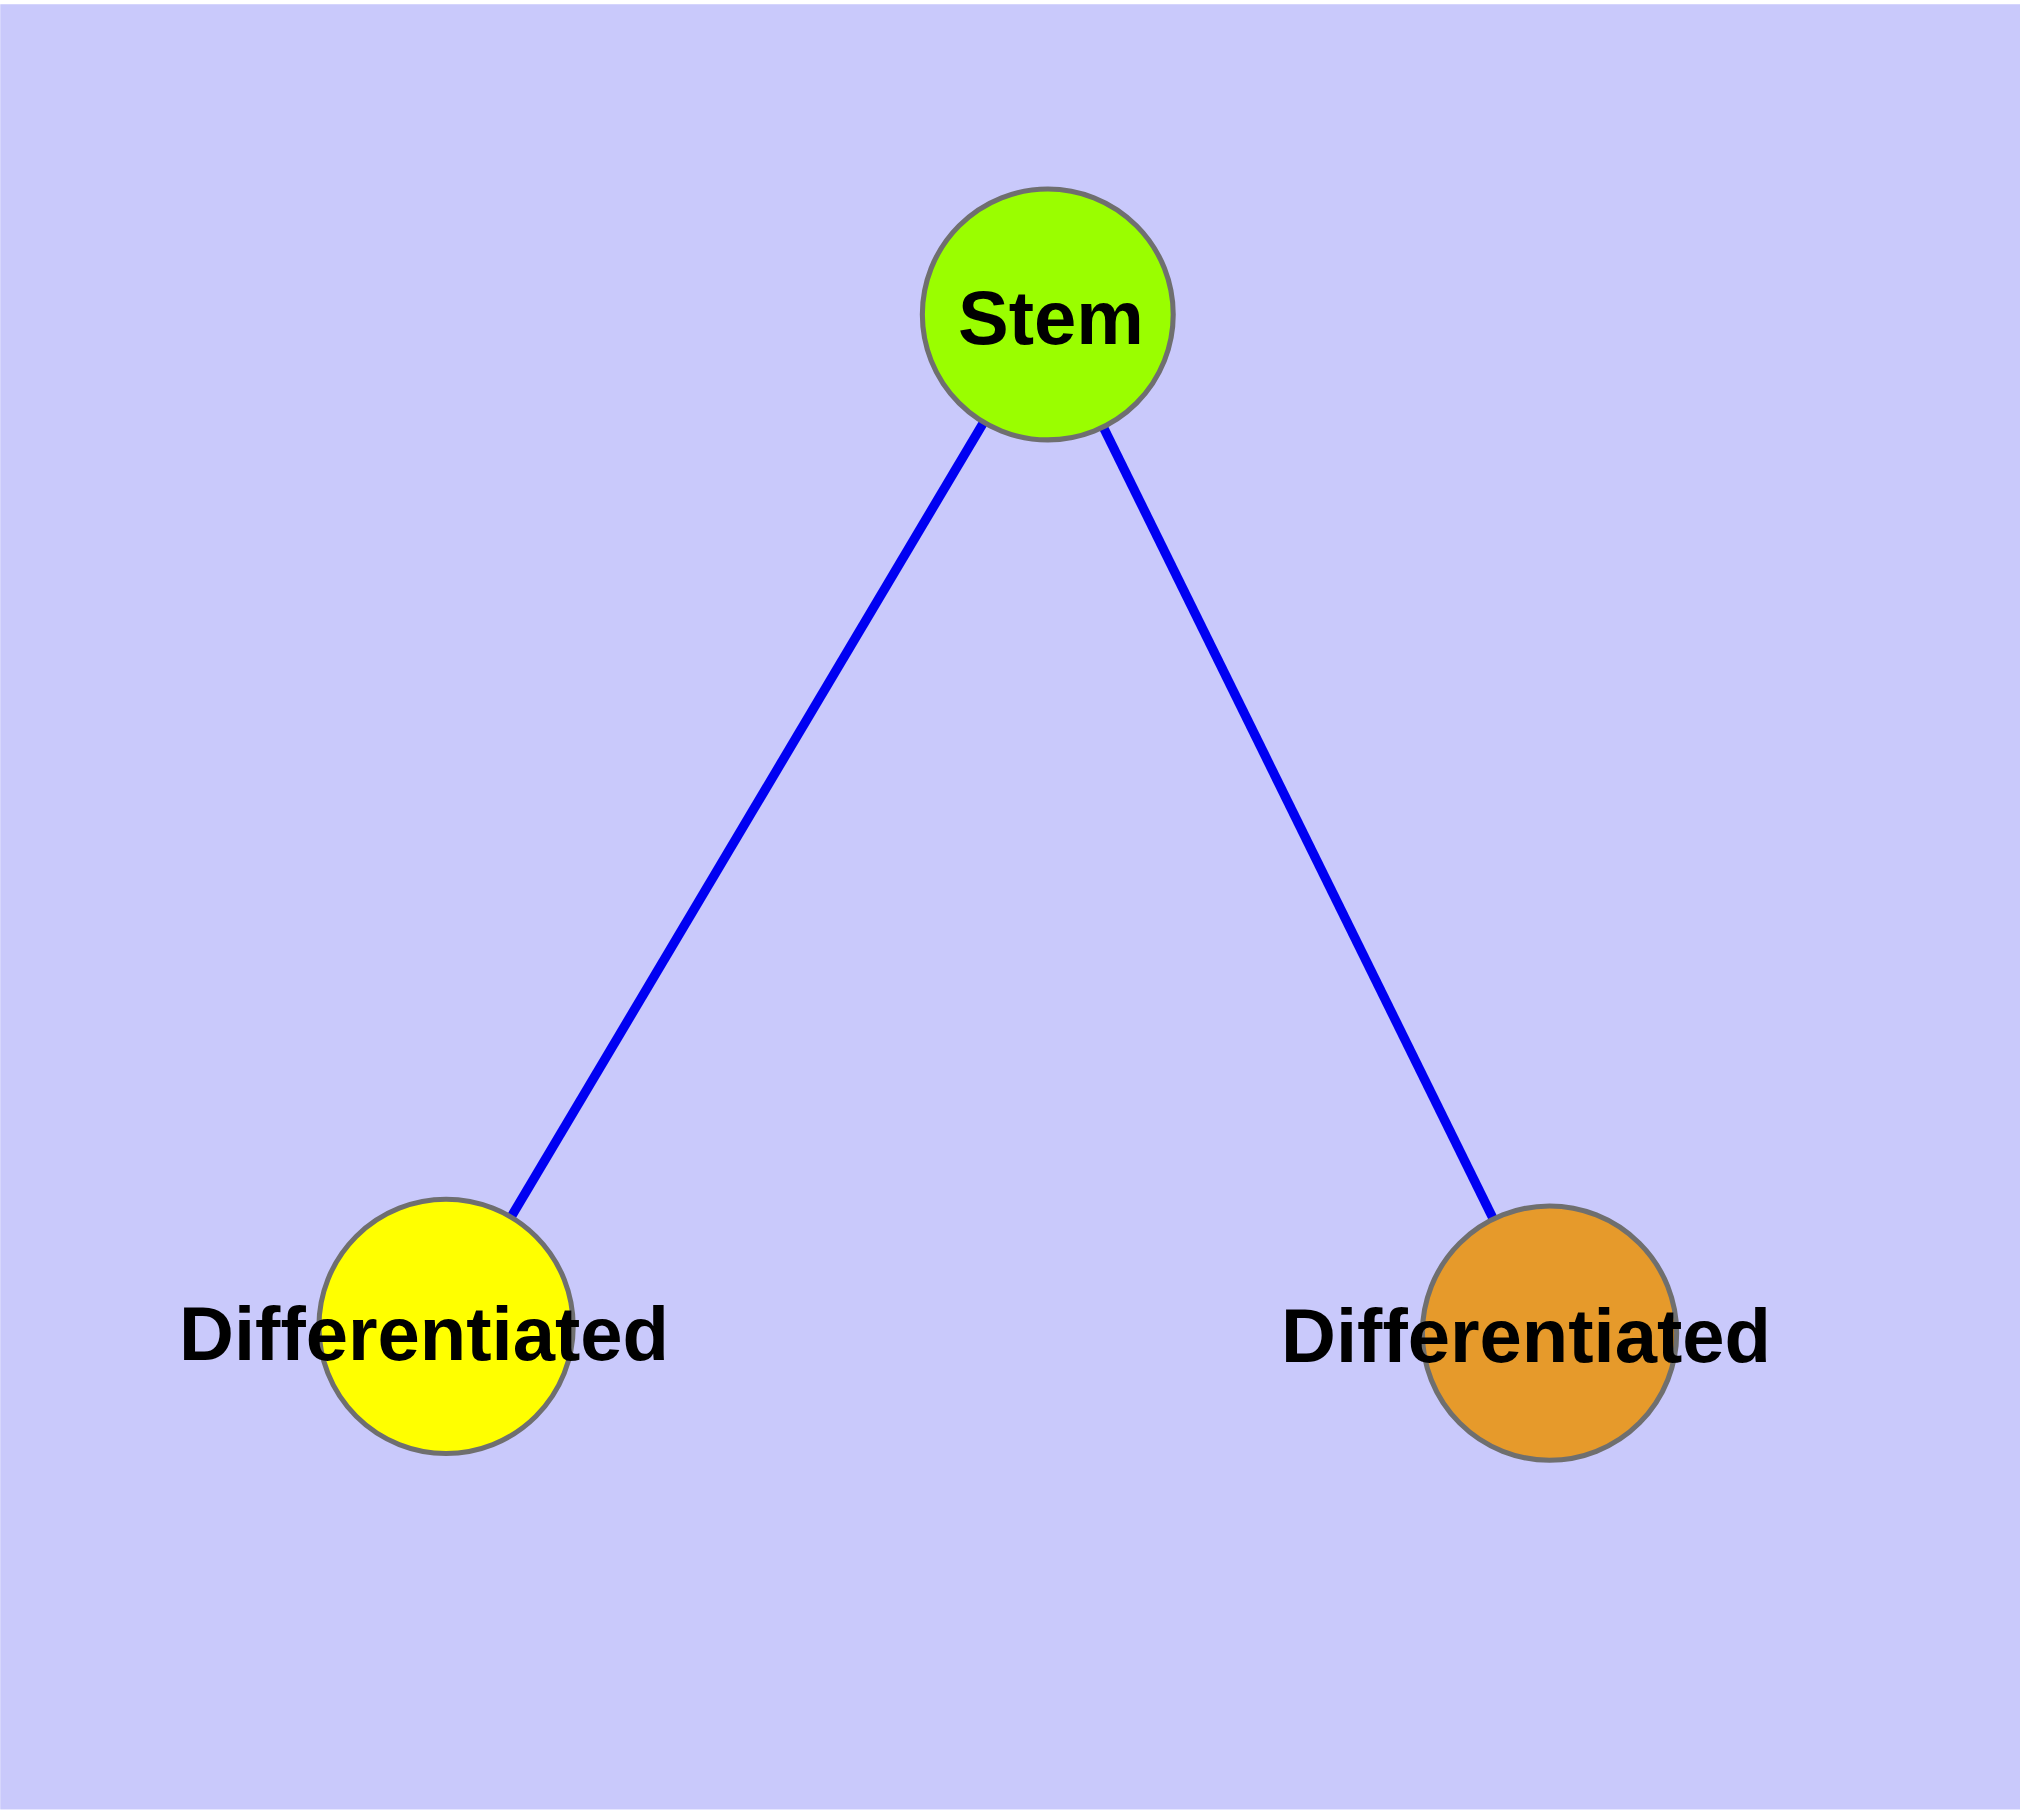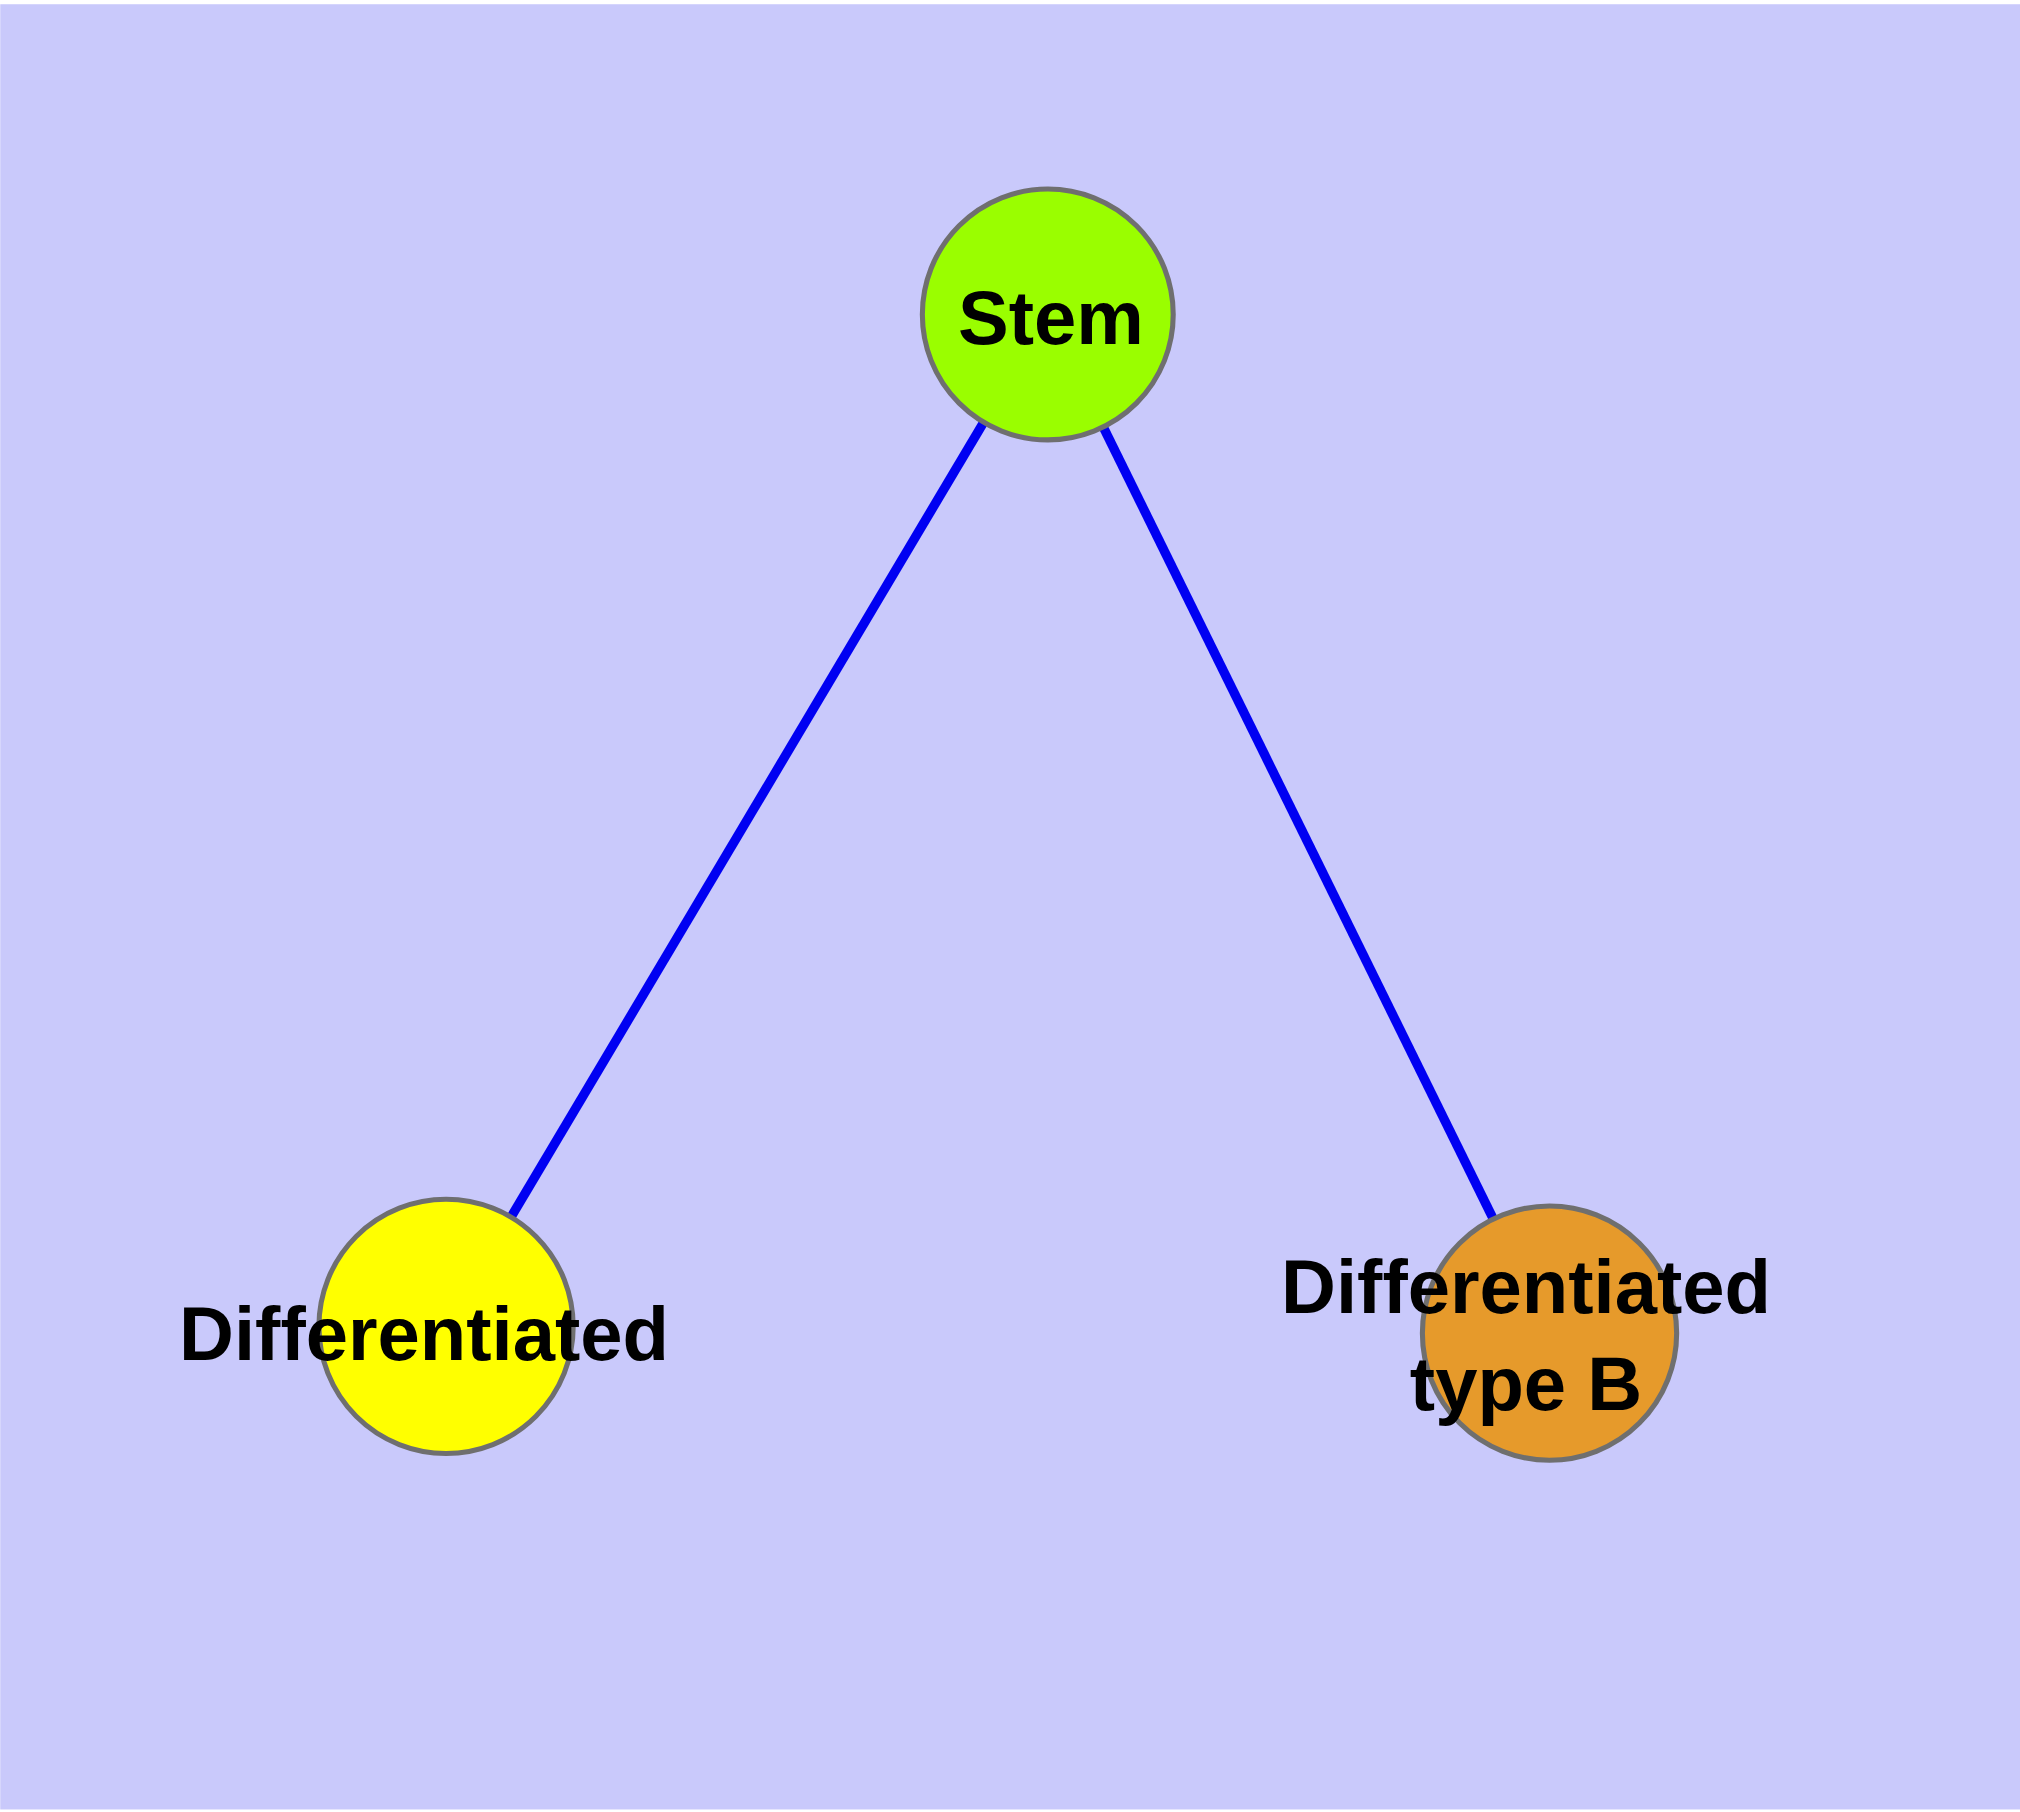--- a/index.html
+++ b/index.html
@@ -56,17 +56,16 @@
   <div class="node-label" style="left:1051px; top:317px;">
     <span>Stem</span>
   </div>
 
   <div class="node-label" style="left:424px; top:1333px;">
     <div>Differentiated</div>
   </div>
 
   <div class="node-label" style="left:1526px; top:1335px;">
     <div>Differentiated</div>
-    <div>type B</div>
   </div>
 
 </div>
 
 
 </body></html>

